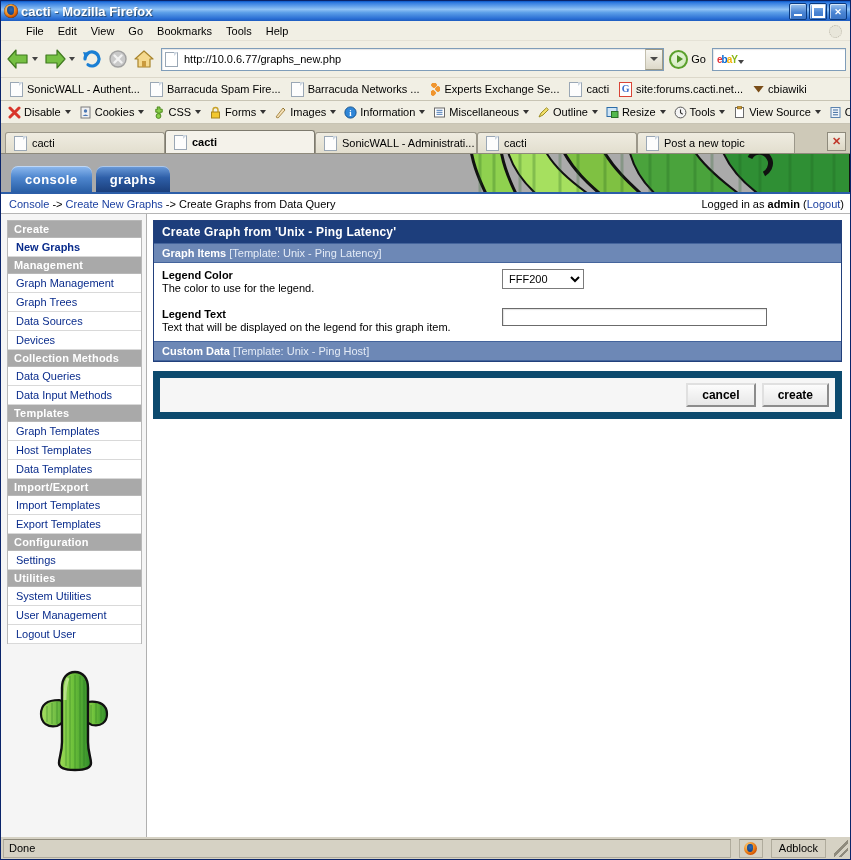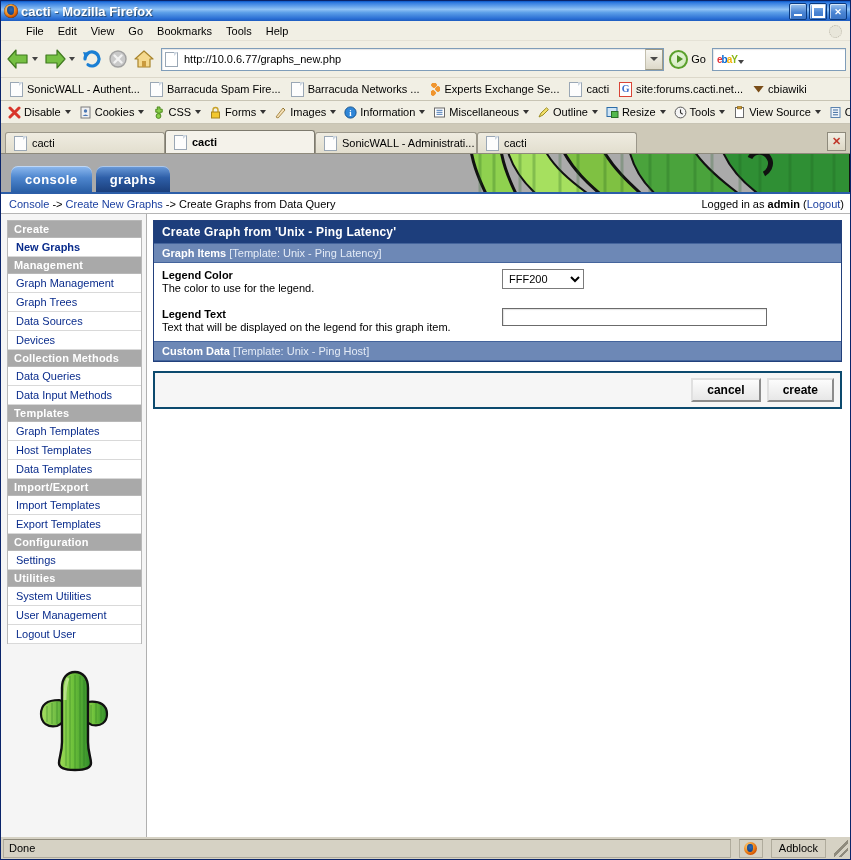--- a/index.html
+++ b/index.html
@@ -437,21 +437,21 @@
     padding: 0 2px;
     box-sizing: border-box;
     box-shadow: inset 1px 1px 1px rgba(0,0,0,.12);
   }
   .legend-text-input { width: 265px; }
   .ip-input { width: 205px; }
   .custom-row { padding: 8px 8px 9px 8px; }
   .custom-row .lbl { width: 340px; }
   .btnbar {
     margin-top: 9px;
-    border: 2px solid #0c4a6e;
+    border: 7px solid #0c4a6e;
     background: #f6f6f6;
     padding: 5px 6px;
     display: flex;
     justify-content: flex-end;
     gap: 6px;
   }
   .btn {
     font-family: "Liberation Sans", sans-serif;
     font-size: 12px;
     font-weight: bold;
@@ -774,20 +774,24 @@
       <span class="tico"></span>
       <span>cacti</span>
     </div>
     <div class="tab tab-t3">
       <span class="tico"></span>
       <span>SonicWALL - Administrati...</span>
     </div>
     <div class="tab tab-t4">
       <span class="tico"></span>
       <span>cacti</span>
+    </div>
+    <div class="tab tab-t5">
+      <span class="tico"></span>
+      <span>Post a new topic</span>
     </div>
     <div class="tabclose">
       <span>✕</span>
     </div>
   </div>
 
   <div class="page">
 
     <div class="cacti-header">
       <svg class="cacti-banner-img" viewBox="0 0 400 38" preserveAspectRatio="none">

